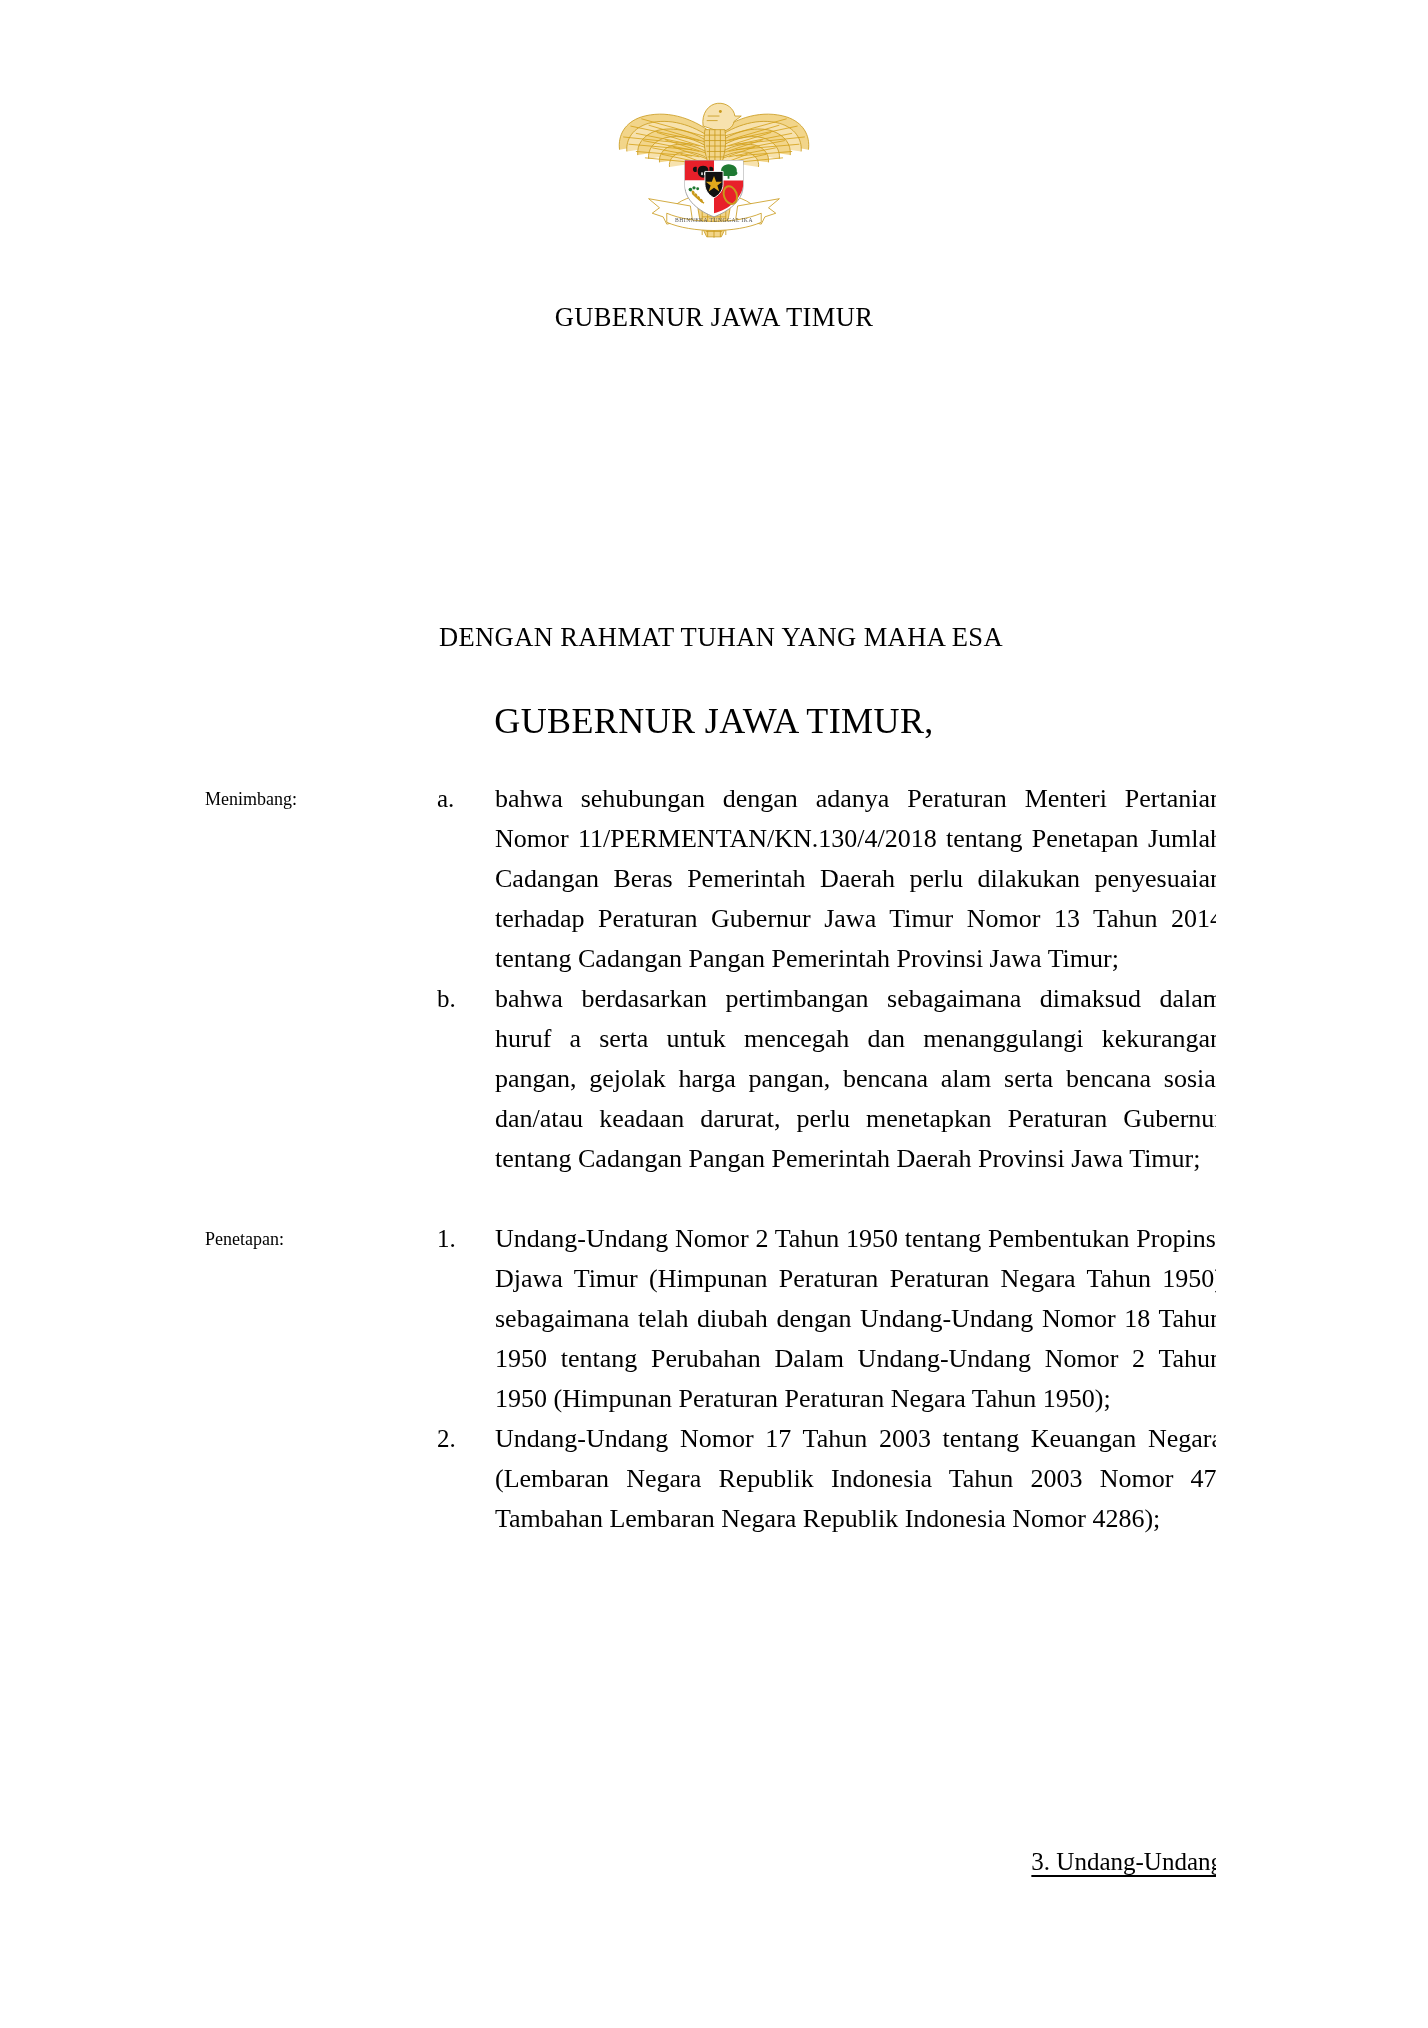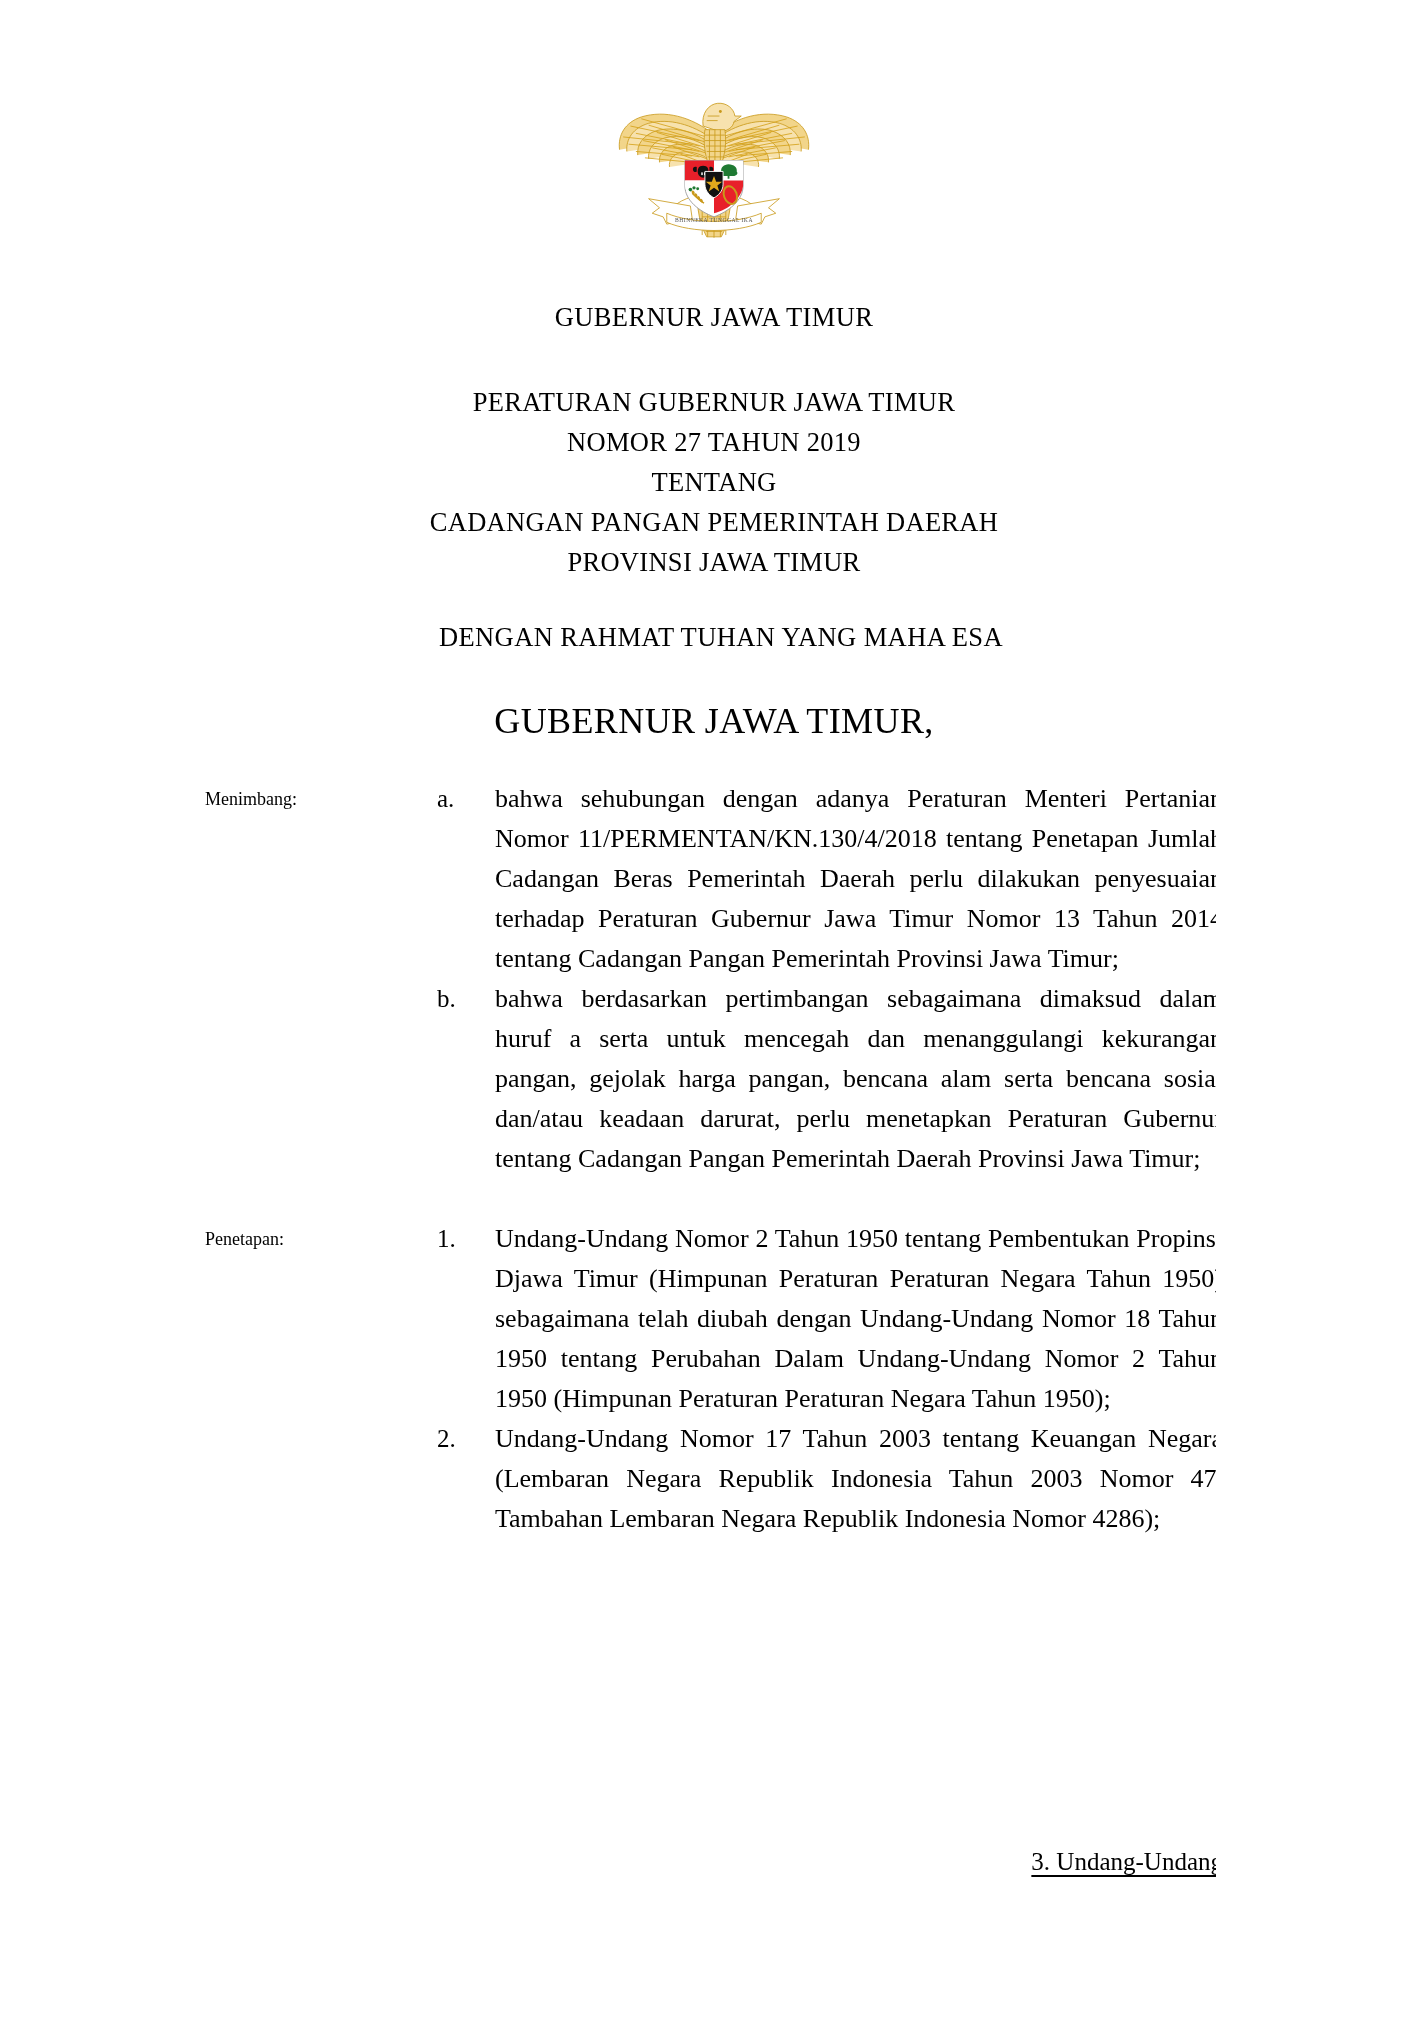--- a/index.html
+++ b/index.html
@@ -232,27 +232,20 @@
 
         <path d="M88 103.2 L110 103.2 M130 103.2 L152 103.2" stroke="#111111" stroke-width="0" fill="none"></path>
       </g>
 
       <text x="120" y="150" text-anchor="middle" font-family="Liberation Serif, serif" font-size="6.2" fill="#555555" letter-spacing="0.5">BHINNEKA TUNGGAL IKA</text>
     </svg>
   </div>
 
   <div class="head-block line-gubernur">GUBERNUR JAWA TIMUR</div>
 
-  <div class="head-block title-block">
-    <div class="tline">PERATURAN GUBERNUR JAWA TIMUR</div>
-    <div class="tline">NOMOR 27 TAHUN 2019</div>
-    <div class="tline">TENTANG</div>
-    <div class="tline">CADANGAN PANGAN PEMERINTAH DAERAH</div>
-    <div class="tline">PROVINSI JAWA TIMUR</div>
-  </div>
 
   <div class="head-block line-rahmat">DENGAN RAHMAT TUHAN YANG MAHA ESA</div>
 
   <div class="head-block line-gubernur2">GUBERNUR JAWA TIMUR,</div>
 
   <div class="body-area">
 
     <div class="section">
       <div class="sec-label">Menimbang:</div>
       <div class="sec-items">

